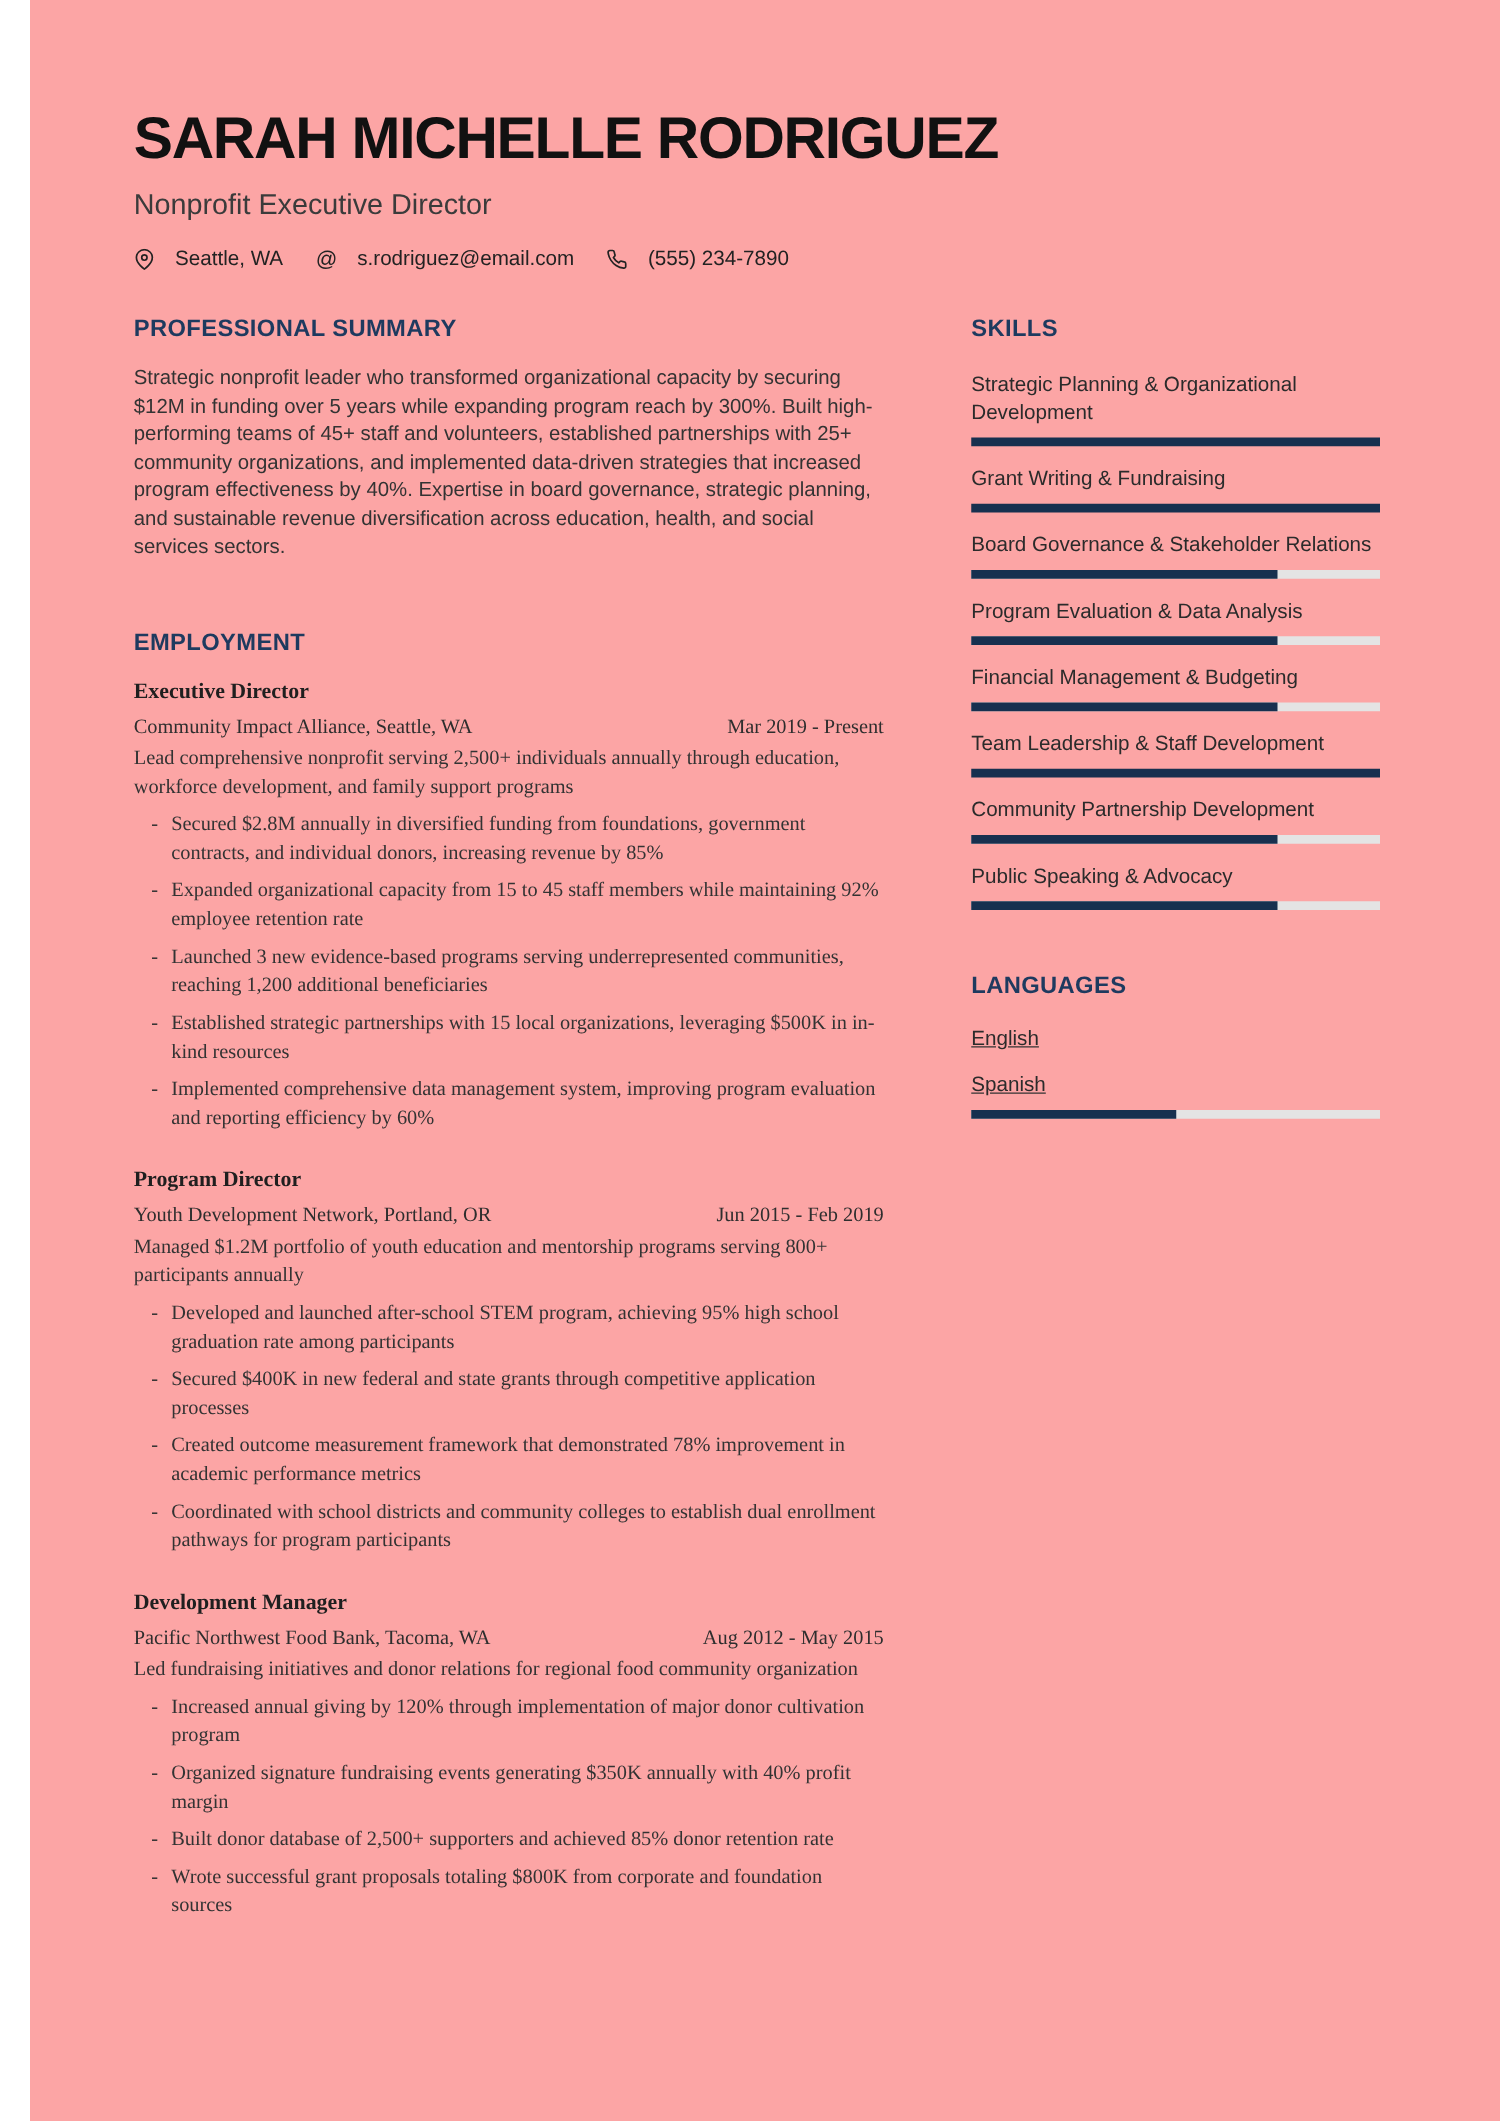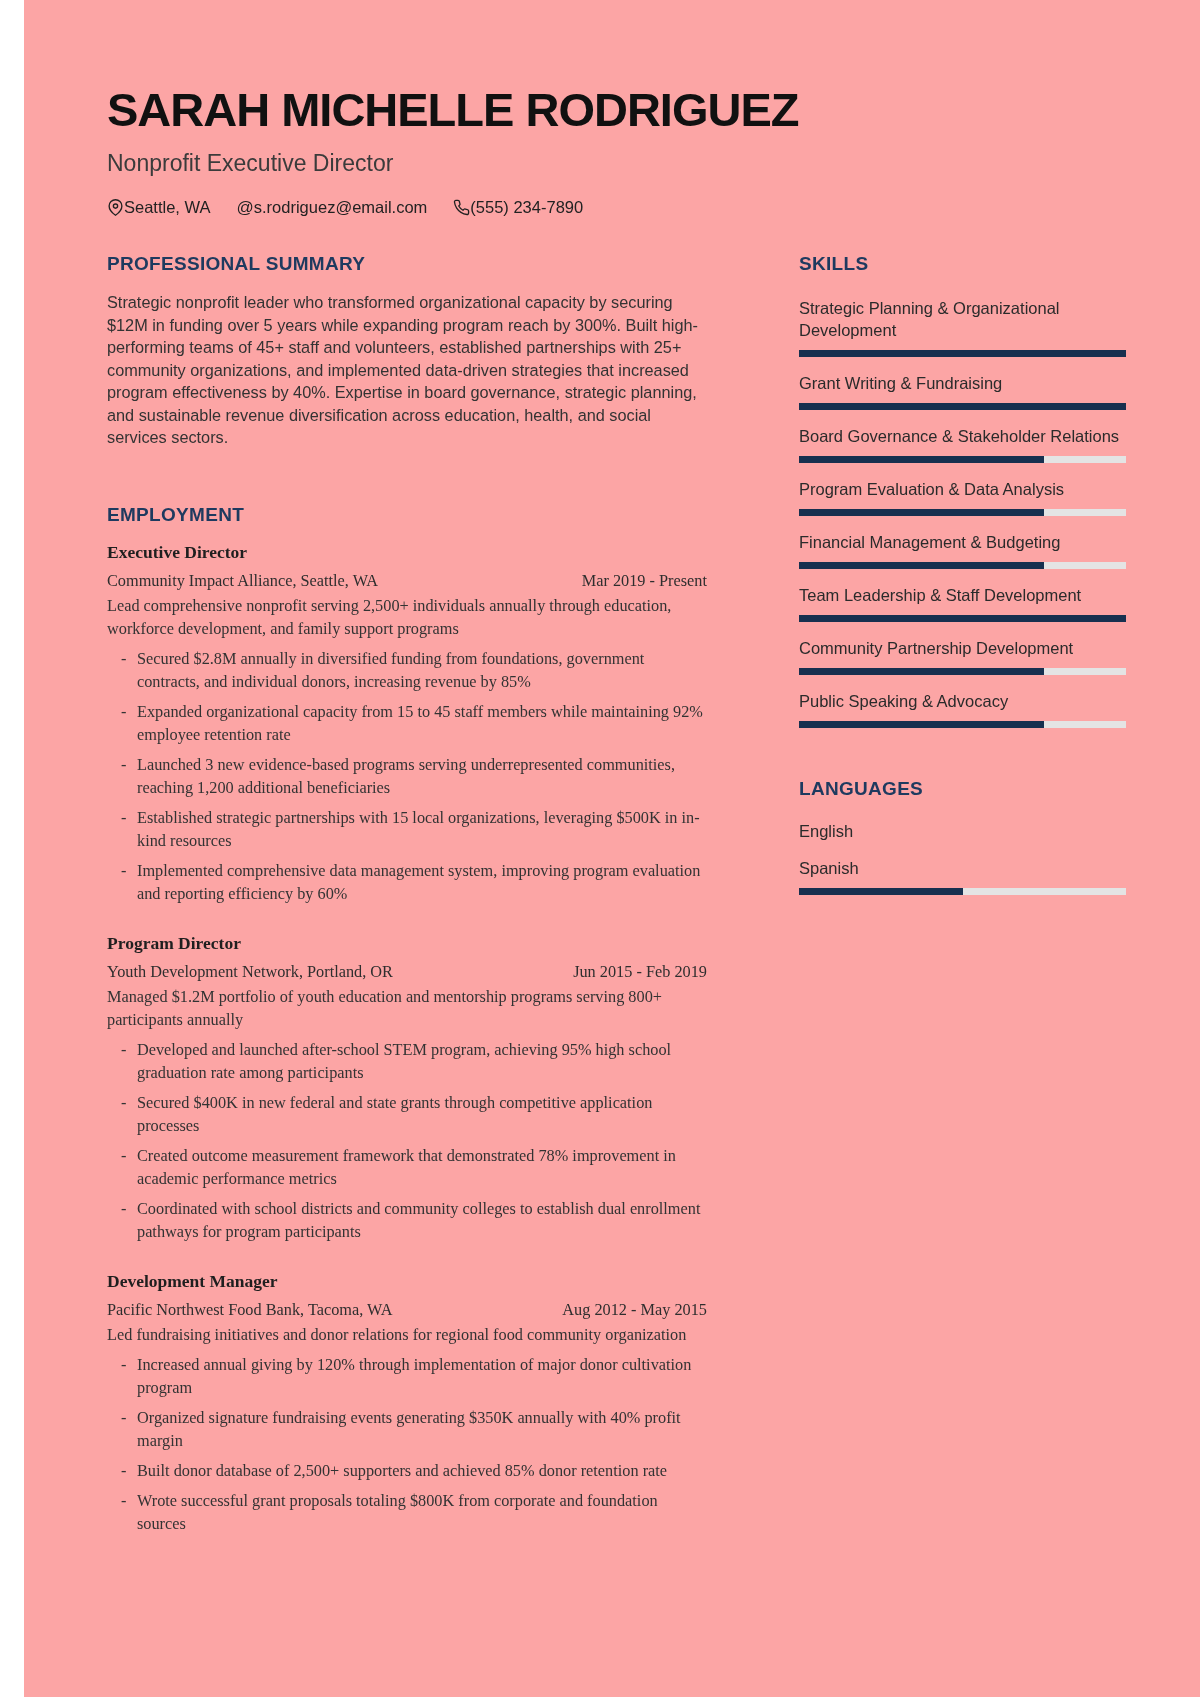--- a/index.html
+++ b/index.html
@@ -18,25 +18,25 @@
   }
   .page{width:1200px;height:1697px;padding:88px 88px 0 83px;background:#fca5a5;margin-left:24px;}
   
   .name{
     font-size:47px;font-weight:700;line-height:44px;
     letter-spacing:-1px;color:var(--ink);
   }
   .subtitle{margin-top:16px;font-size:23px;line-height:30px;color:#3b3b3b;}
   .contact-row{margin-top:20px;display:flex;align-items:center;gap:26px;
     font-size:16.5px;color:#222;}
-  .contact-item{display:flex;align-items:center;gap:0;}
+  .contact-item{display:flex;align-items:center;gap:16px;}
   .cicon{width:17px;height:17px;flex:0 0 auto;display:block;color:#222;}
   .at-glyph{font-size:17px;line-height:17px;color:#222;}
   
-  .columns{margin-top:34px;display:grid;grid-template-columns:600px 327px;column-gap:92px;align-items:start;}
+  .columns{margin-top:34px;display:grid;grid-template-columns:600px 327px;column-gap:70px;align-items:start;}
   h2.sec{
     font-size:19px;font-weight:700;letter-spacing:.3px;
     color:var(--navy);line-height:26px;
   }
   
   .summary-text{margin-top:14px;font-size:16.3px;line-height:22.5px;color:var(--body);}
   .employment{margin-top:53px;}
   .job{margin-top:26px;font-family:Liberation Serif, serif;}
   .job:first-child{margin-top:12px;}
   .job-title{font-size:17.5px;font-weight:700;color:#1f1f1f;line-height:24px;}
@@ -51,21 +51,21 @@
   }
   ul.bullets li::before{content:"-";position:absolute;left:14px;top:0;color:var(--body);}
   
   .skill-list{margin-top:20px;}
   .skill-item{margin-bottom:15px;}
   .skill-label{font-size:16.5px;line-height:22px;color:#2b2b2b;}
   .bar{margin-top:9px;height:7px;width:100%;background:var(--bar-track);}
   .bar-fill{height:100%;background:var(--bar-fill);}
   .languages{margin-top:48px;}
   .lang-list{margin-top:18px;}
-  .lang-item{margin-bottom:15px;}
+  .lang-item{margin-bottom:15px;text-decoration:underline;}
   .lang-label{font-size:16.5px;line-height:22px;color:#2b2b2b;}
 </style>
 </head>
 <body>
 
 <div class="page">
 
   <header>
     <div class="name">SARAH MICHELLE RODRIGUEZ</div>
     <div class="subtitle">Nonprofit Executive Director</div>

